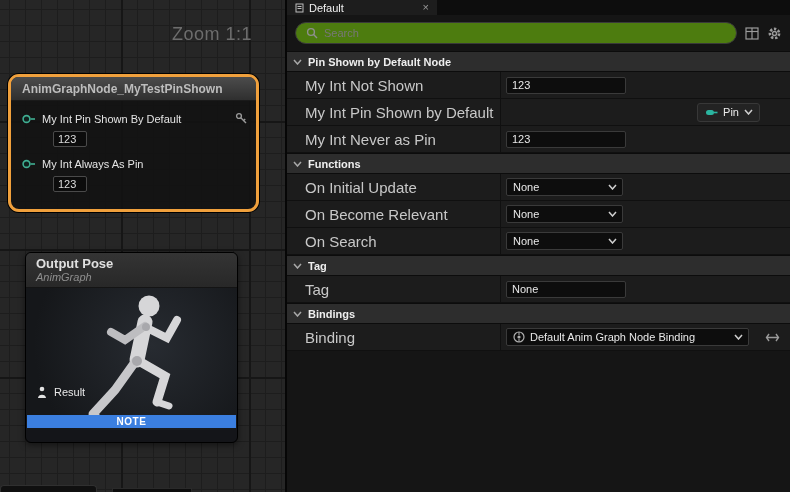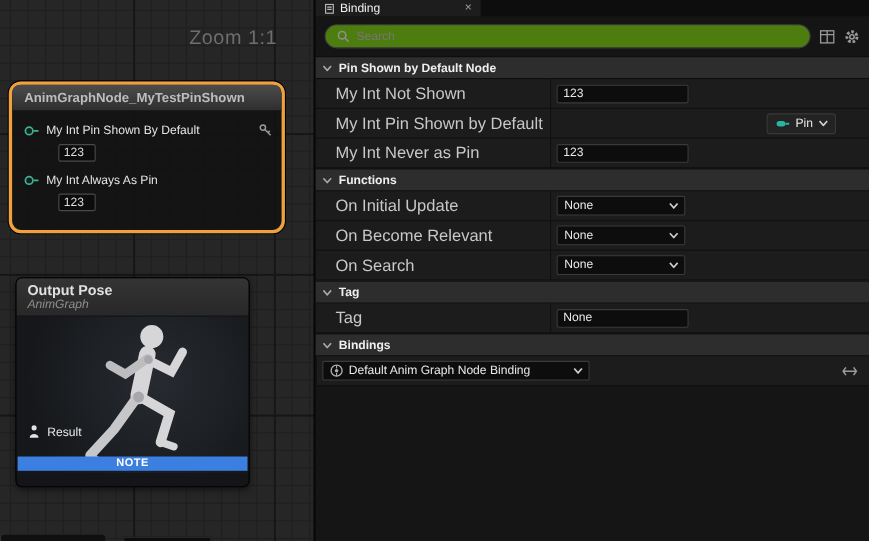--- a/index.html
+++ b/index.html
@@ -35,29 +35,29 @@
   .pin-row { display:flex; align-items:center; margin:11px 8px 0 10px; }
   .pin-row .pin-label { color:#e4e4e4; font-size:11px; flex:1; margin-left:6px; }
   .pin-value-line { margin:4px 0 0 42px; }
   .pin-value {
     width:34px; height:16px; background:#0c0c0c; border:1px solid #4a4a4a; border-radius:2px;
     color:#dddddd; font-size:11px; padding:0 4px; font-family:"Liberation Sans",sans-serif;
   }
   .icon { display:inline-flex; align-items:center; justify-content:center; }
 
   .node2 {
-    position:absolute; left:14px; top:252px; width:213px; height:191px;
+    position:absolute; left:25px; top:252px; width:213px; height:191px;
     background:#141519; border:1px solid #000; border-radius:6px; overflow:hidden;
     box-shadow:0 2px 6px rgba(0,0,0,0.5);
   }
   .n2-header { padding:3px 10px 4px 10px; background:linear-gradient(#343434,#282828); border-bottom:1px solid #141414; }
   .n2-title { color:#e0e0e0; font-size:13px; font-weight:bold; }
   .n2-subtitle { color:#8f8f8f; font-size:11px; font-style:italic; }
   .n2-body { position:relative; height:142px; background:radial-gradient(circle at 60% 40%, #272b31, #15171a 78%); }
-  .result-row { position:absolute; left:10px; top:98px; display:flex; align-items:center; z-index:2; }
+  .result-row { position:absolute; left:10px; top:98px; display:flex; align-items:flex-start; z-index:2; }
   .result-row span.lbl { color:#e8e8e8; font-size:11px; margin-left:6px; }
   .note-bar {
     position:absolute; left:1px; right:1px; bottom:2px; height:13px;
     background:#3b7fe0; color:#fff; font-size:10px; font-weight:bold;
     text-align:center; line-height:13px; letter-spacing:0.5px;
   }
   .mann { position:absolute; left:45px; top:0; }
 
   .partial-node-a { position:absolute; left:0; top:485px; width:97px; height:7px; background:#101010; border:1px solid #303030; border-bottom:none; border-radius:4px 4px 0 0; }
   .partial-node-b { position:absolute; left:112px; top:488px; width:80px; height:4px; background:#0d0d0d; border:1px solid #2a2a2a; border-bottom:none; }
@@ -197,21 +197,21 @@
 
     <div class="tabbar">
       <div class="tab active">
         <span class="icon">
           <svg width="9" height="10">
               <rect x="1" y="1" width="7" height="8" fill="none" stroke="#bdbdbd" stroke-width="1"></rect>
               <line x1="2.5" y1="3.5" x2="6.5" y2="3.5" stroke="#bdbdbd" stroke-width="1"></line>
               <line x1="2.5" y1="5.5" x2="6.5" y2="5.5" stroke="#bdbdbd" stroke-width="1"></line>
             </svg>
         </span>
-        <span>Binding</span>
+        <span>Default</span>
         <span class="close">×</span>
       </div>
     </div>
 
     <div class="toolbar">
       <div class="searchbox">
         <span class="icon">
           <svg width="12" height="12">
               <circle cx="5" cy="5" r="3.4" fill="none" stroke="#8f8f8f" stroke-width="1.4"></circle>
               <line x1="7.6" y1="7.6" x2="11" y2="11" stroke="#8f8f8f" stroke-width="1.4"></line>
@@ -346,20 +346,21 @@
     <div>
       <div class="section-header">
         <span class="icon">
           <svg width="9" height="6">
               <path d="M1 1 L4.5 5 L8 1" fill="none" stroke="#a8a8a8" stroke-width="1.5"></path>
             </svg>
         </span>
         <span class="section-title">Bindings</span>
       </div>
       <div class="row">
+        <div class="row-label">Binding</div>
         <div class="row-value">
           <div class="ue-dropdown binding">
             <span class="icon">
               <svg width="12" height="12">
                   <circle cx="6" cy="6" r="5" fill="none" stroke="#b0b0b0" stroke-width="1.2"></circle>
                   <circle cx="6" cy="6" r="1.6" fill="#b0b0b0"></circle>
                   <line x1="6" y1="1" x2="6" y2="4" stroke="#b0b0b0" stroke-width="1"></line>
                   <line x1="6" y1="8" x2="6" y2="11" stroke="#b0b0b0" stroke-width="1"></line>
                 </svg>
             </span>

